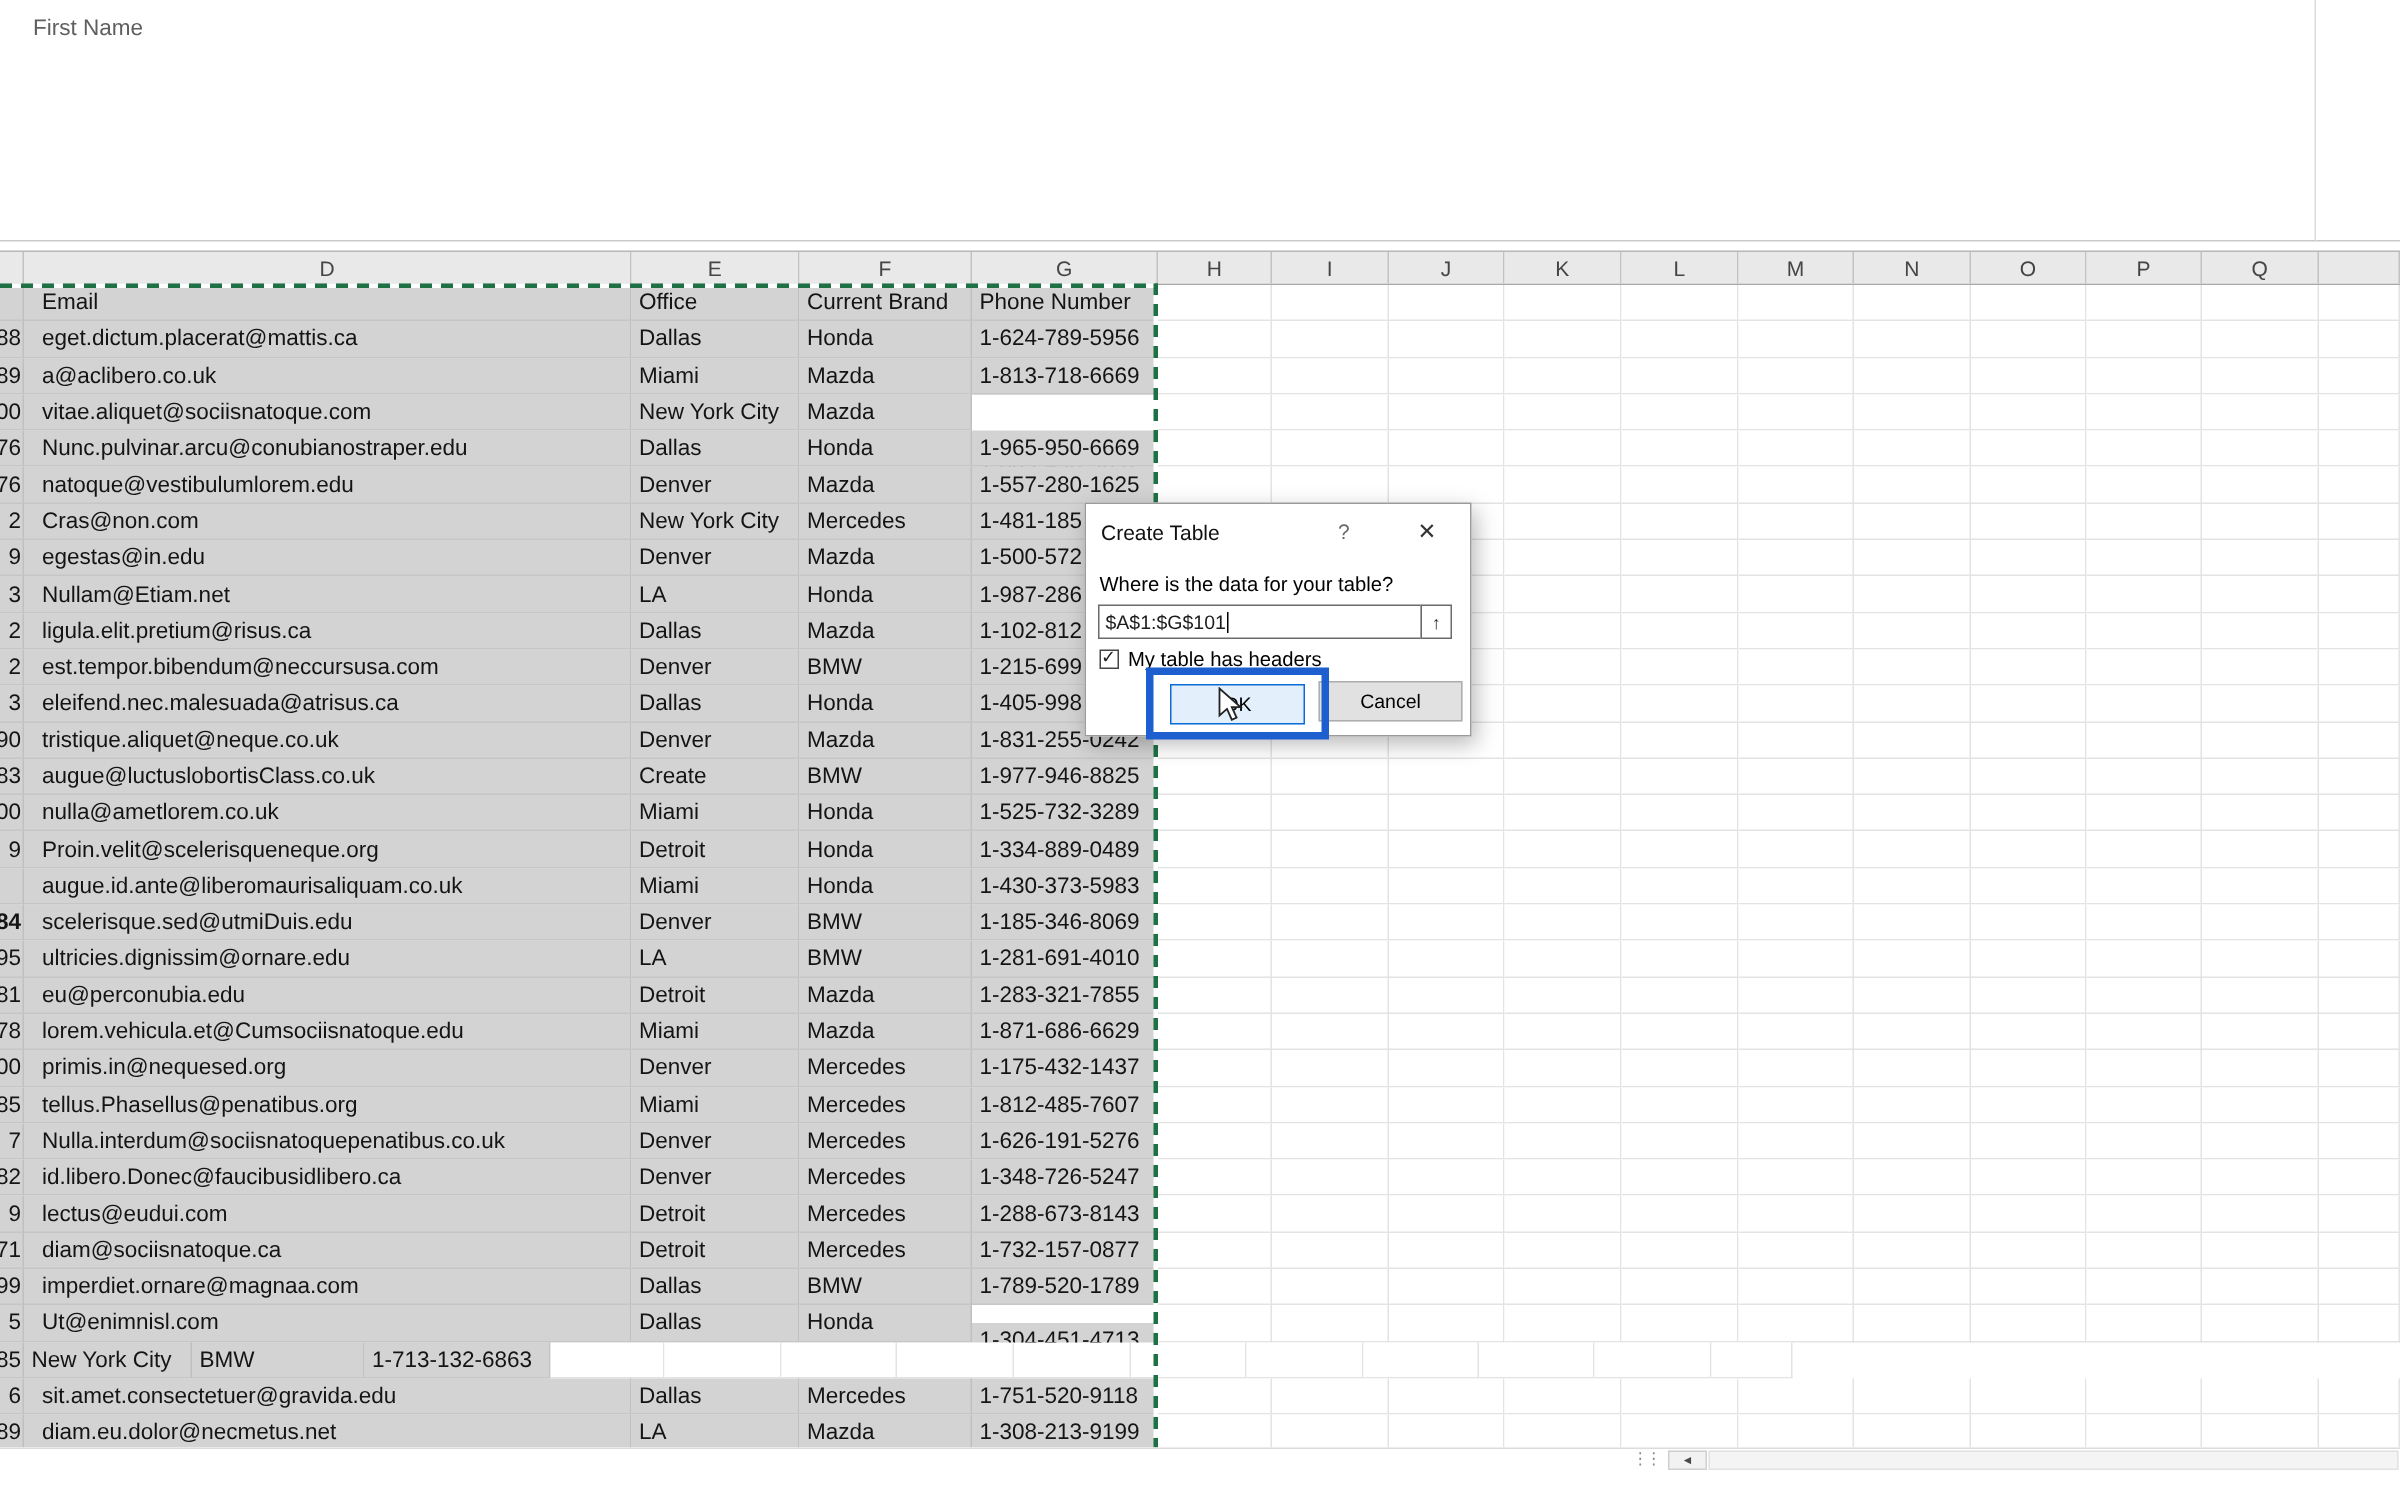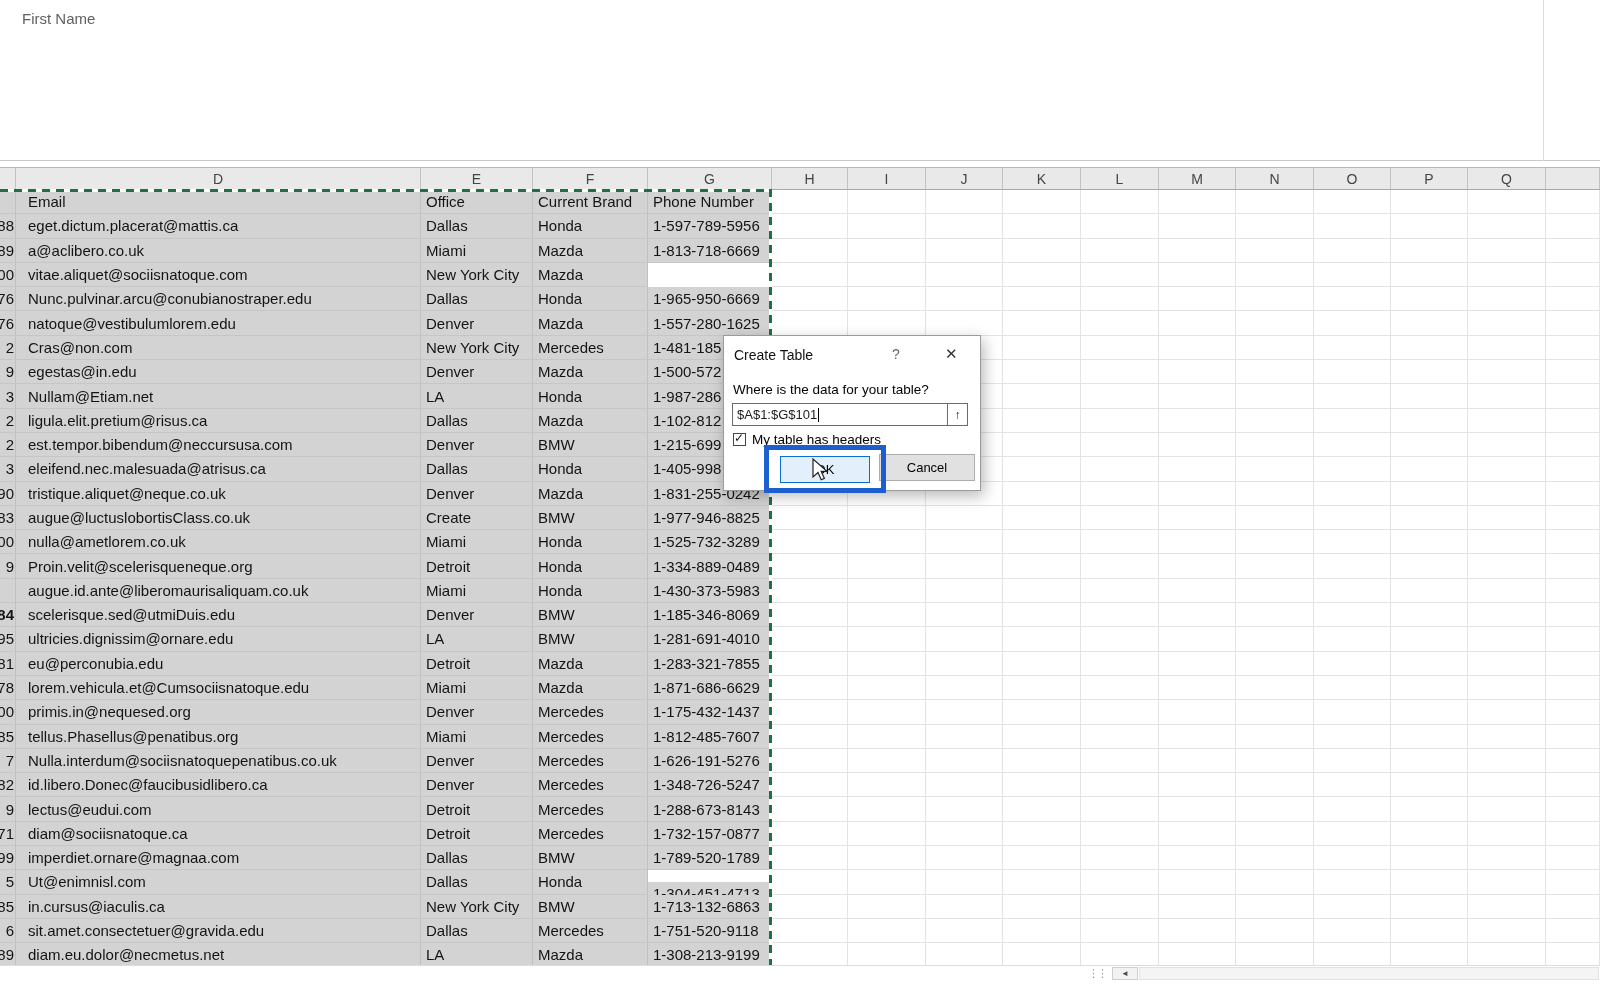--- a/index.html
+++ b/index.html
@@ -209,21 +209,21 @@
       <div class="cell" style="width: 77px;"></div>
       <div class="cell" style="width: 77px;"></div>
       <div class="cell" style="width: 78px;"></div>
       <div class="cell" style="width: 54px;"></div>
     </div>
     <div class="grow">
       <div class="cell sel cell-c" style="width: 16px;">88</div>
       <div class="cell sel cell-email" style="width: 405px;">eget.dictum.placerat@mattis.ca</div>
       <div class="cell sel" style="width: 112px;">Dallas</div>
       <div class="cell sel" style="width: 115px;">Honda</div>
-      <div class="cell sel" style="width: 124px;">1-597-789-5956</div>
+      <div class="cell sel" style="width: 124px;">1-624-789-5956</div>
       <div class="cell" style="width: 76px;"></div>
       <div class="cell" style="width: 78px;"></div>
       <div class="cell" style="width: 77px;"></div>
       <div class="cell" style="width: 78px;"></div>
       <div class="cell" style="width: 78px;"></div>
       <div class="cell" style="width: 77px;"></div>
       <div class="cell" style="width: 78px;"></div>
       <div class="cell" style="width: 77px;"></div>
       <div class="cell" style="width: 77px;"></div>
       <div class="cell" style="width: 78px;"></div>
@@ -710,21 +710,20 @@
       <div class="cell" style="width: 78px;"></div>
       <div class="cell" style="width: 77px;"></div>
       <div class="cell" style="width: 78px;"></div>
       <div class="cell" style="width: 77px;"></div>
       <div class="cell" style="width: 77px;"></div>
       <div class="cell" style="width: 78px;"></div>
       <div class="cell" style="width: 54px;"></div>
     </div>
     <div class="grow">
       <div class="cell sel cell-c" style="width: 16px;">85</div>
-      <div class="cell sel cell-email" style="width: 405px;">in.cursus@iaculis.ca</div>
       <div class="cell sel" style="width: 112px;">New York City</div>
       <div class="cell sel" style="width: 115px;">BMW</div>
       <div class="cell sel" style="width: 124px;">1-713-132-6863</div>
       <div class="cell" style="width: 76px;"></div>
       <div class="cell" style="width: 78px;"></div>
       <div class="cell" style="width: 77px;"></div>
       <div class="cell" style="width: 78px;"></div>
       <div class="cell" style="width: 78px;"></div>
       <div class="cell" style="width: 77px;"></div>
       <div class="cell" style="width: 78px;"></div>

